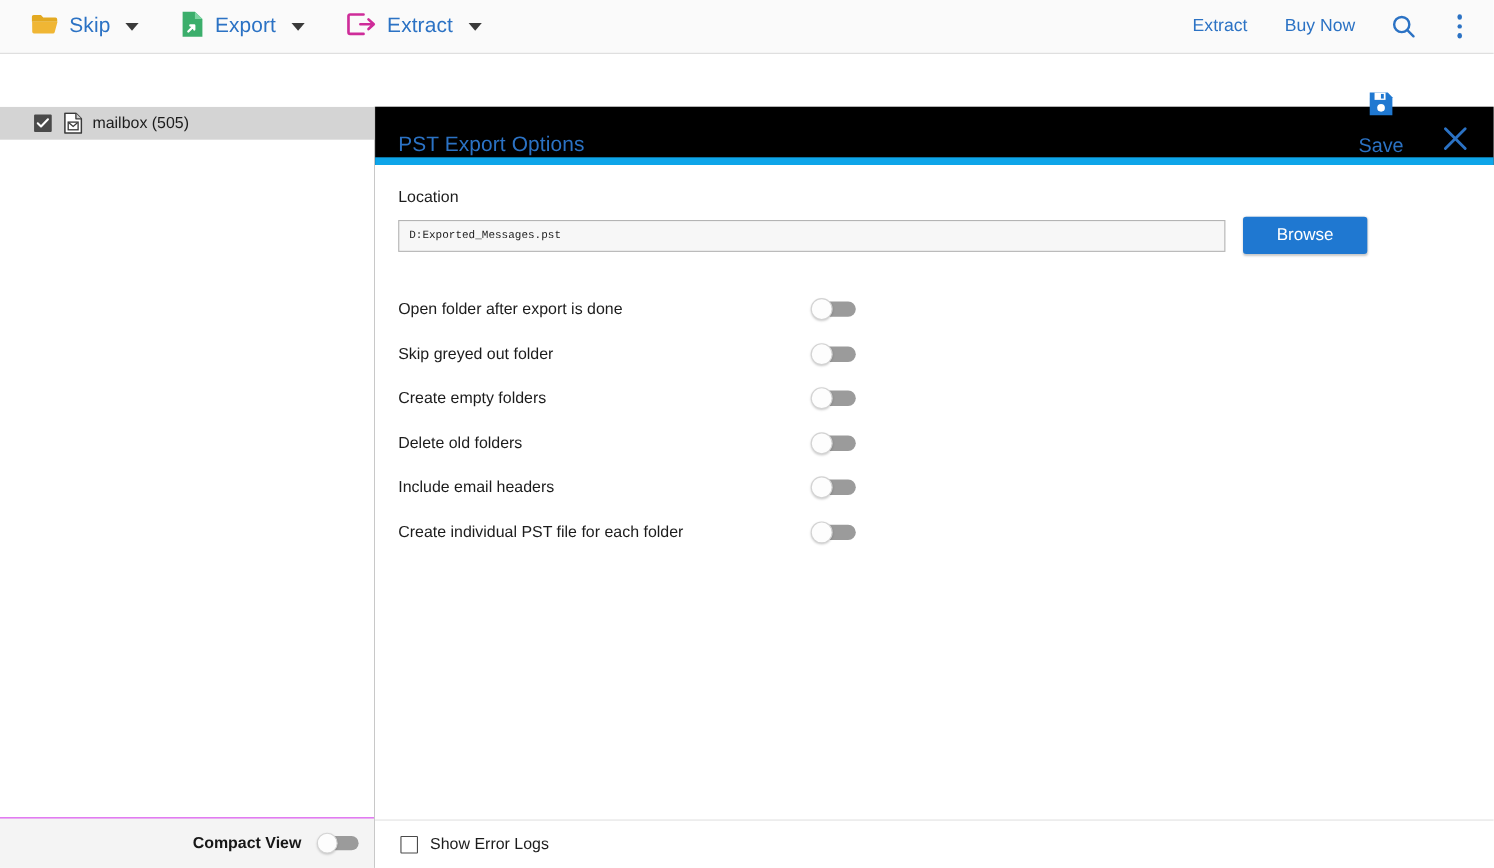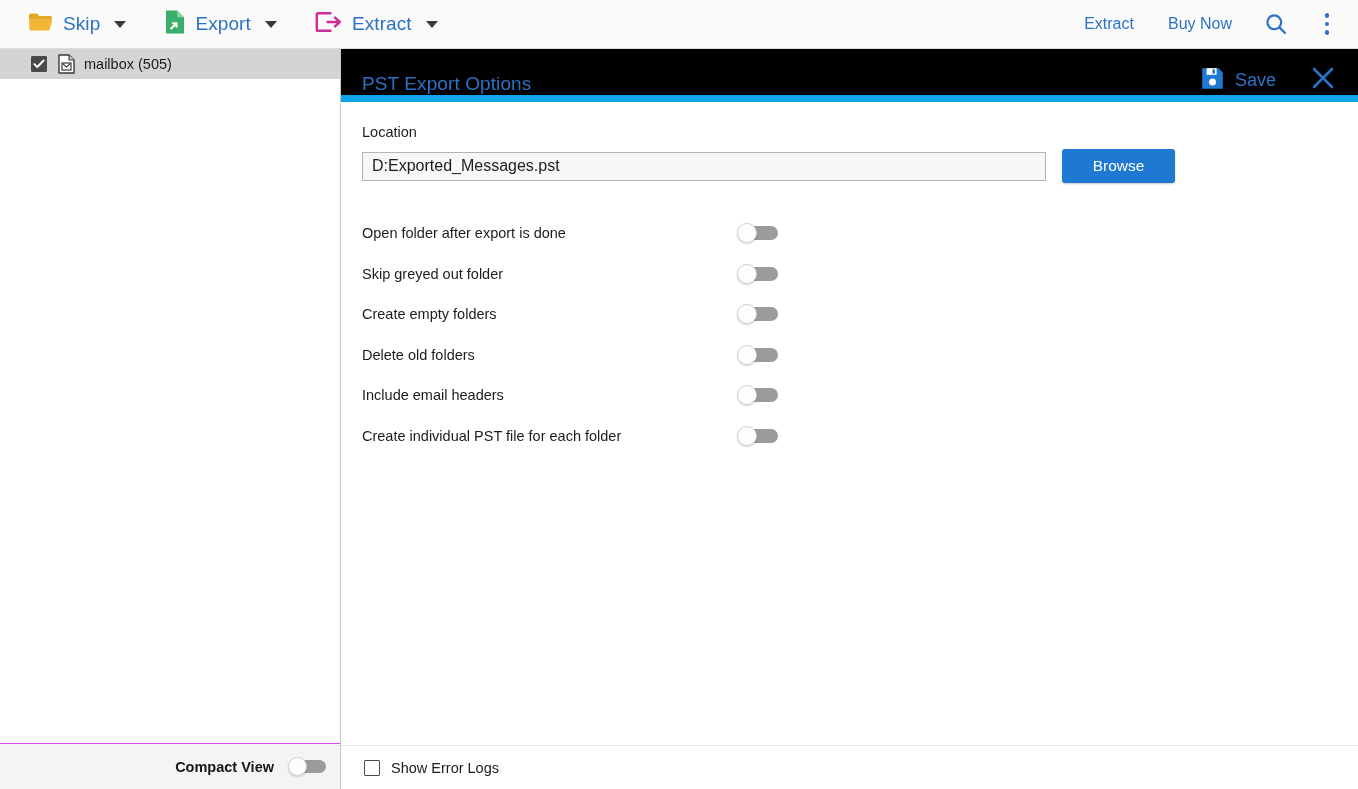--- a/index.html
+++ b/index.html
@@ -81,20 +81,21 @@
     width: 4.5px; height: 4.5px;
     border-radius: 50%;
     background: #2b72c4;
   }
 
   
   .body {
     flex: 1;
     display: flex;
     min-height: 0;
+    margin-top: 48px;
   }
 
   
   .sidebar {
     width: 341px;
     min-width: 341px;
     background: #ffffff;
     border-right: 1px solid #c8c8c8;
     display: flex;
     flex-direction: column;
@@ -202,20 +203,21 @@
     color: #2b72c4;
     letter-spacing: .1px;
   }
   .panel-head .sp { flex: 1; }
   .save-btn {
     display: flex;
     align-items: center;
     gap: 10px;
     cursor: pointer;
     margin-right: 30px;
+    flex-direction: column;
   }
   .save-label {
     font-size: 18px;
     color: #2b72c4;
   }
   .close-btn {
     width: 34px; height: 34px;
     display: flex;
     align-items: center;
     justify-content: center;
@@ -232,28 +234,28 @@
     font-size: 14.5px;
     color: #1c1c1c;
     margin-bottom: 9px;
   }
   .loc-row {
     display: flex;
     align-items: center;
     gap: 16px;
   }
   .loc-input {
-    width: 684px;
+    width: 752px;
     height: 29px;
     border: 1px solid #b4b4b4;
     background: #f7f7f7;
-    font-size: 16px;
+    font-size: 10px;
     color: #1c1c1c;
     padding: 0 9px;
-    font-family: Liberation Sans, sans-serif;
+    font-family: Liberation Mono, monospace;
     border-radius: 0;
     outline: none;
   }
   .browse-btn {
     width: 113px;
     height: 34px;
     background: #1f78d1;
     color: #ffffff;
     font-size: 15.5px;
     border: none;

